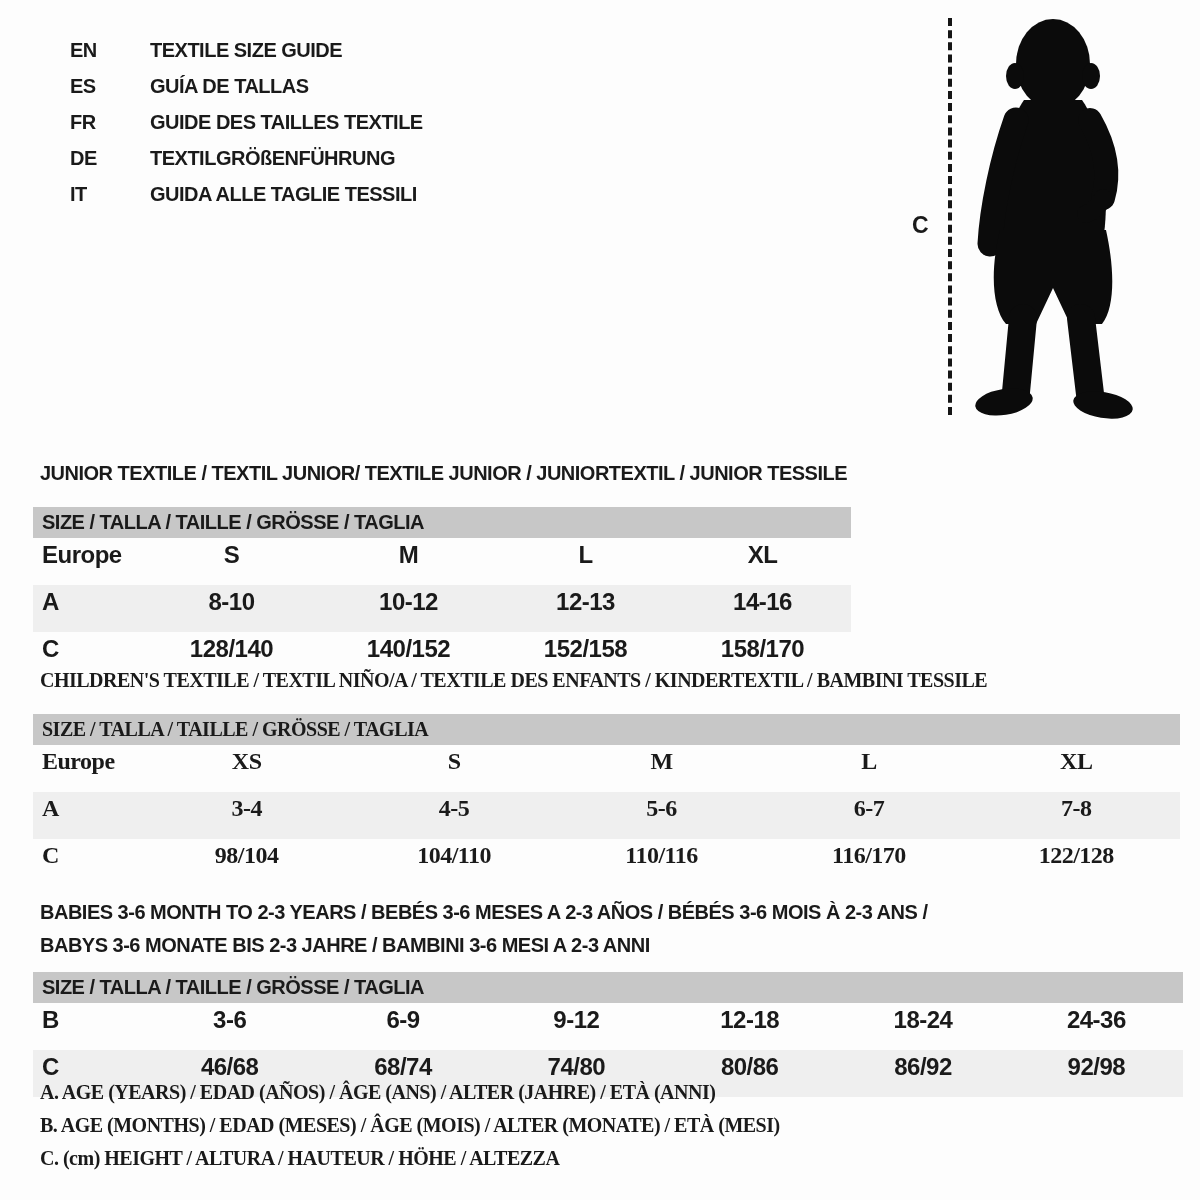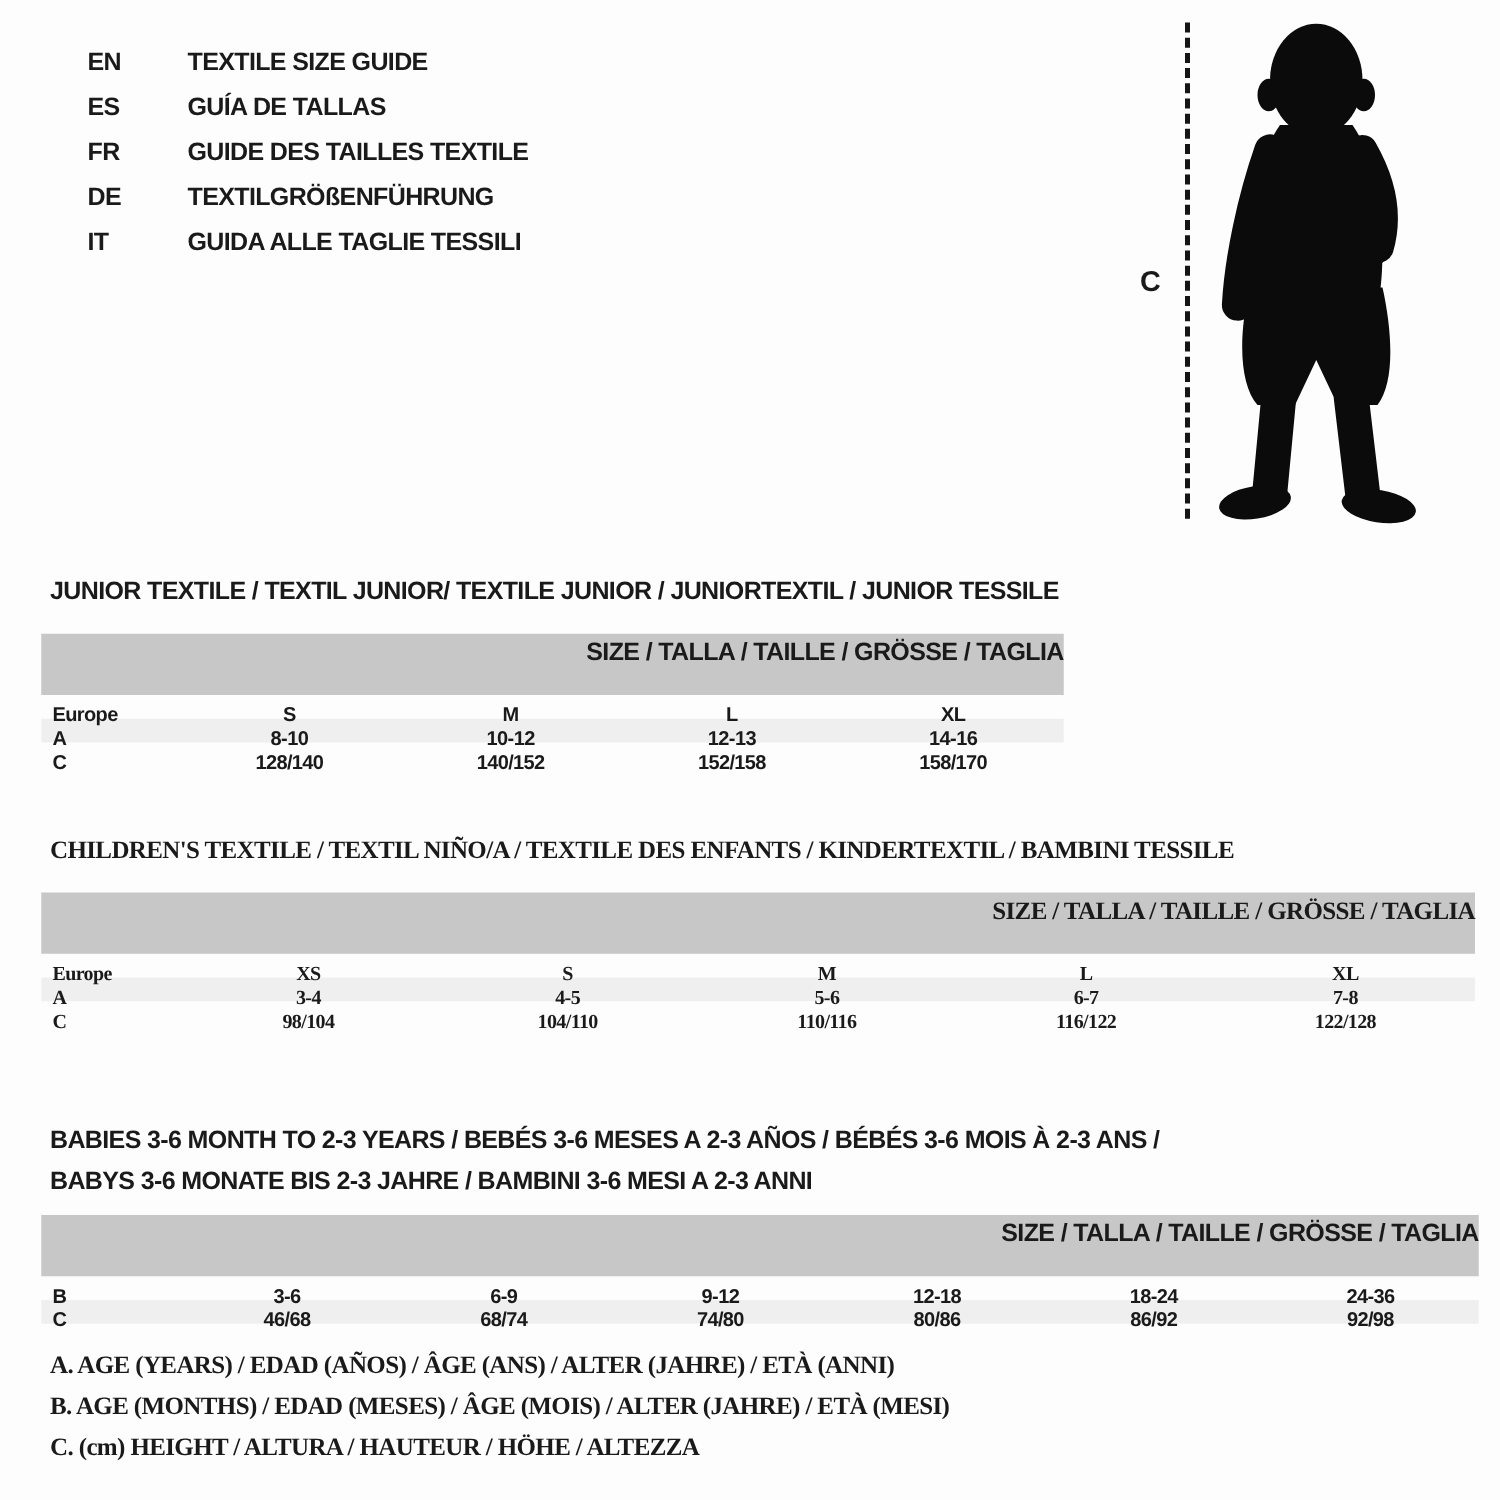--- a/index.html
+++ b/index.html
@@ -33,28 +33,27 @@
   .section{position:absolute;left:33px;}
   .sec-junior{top:436px;width:818px;}
   .sec-children{top:643px;width:1147px;font-family:Liberation Serif, serif;}
   .sec-babies{top:875px;width:1150px;}
 
   .sec-title{font-size:20px;line-height:24px;margin-left:7px;white-space:nowrap;margin-top:25px;}
   .sec-title + .sec-title{margin-top:9px;}
 
   .size-band{
     background:var(--band);
-    height:49px;line-height:31px;
+    height:31px;line-height:31px;
     padding-left:9px;font-size:20px;
     margin-top:22px;
-    text-align:right;
   }
   .sec-babies .size-band{margin-top:15px;}
 
-  .trow{display:grid;height:19px;line-height:33px;font-size:16px;}
+  .trow{display:grid;height:47px;line-height:33px;font-size:24px;}
   .cols-4{grid-template-columns:110px repeat(4,1fr);}
   .cols-5{grid-template-columns:110px repeat(5,1fr);}
   .cols-6{grid-template-columns:110px repeat(6,1fr);}
   .trow .rlabel{padding-left:9px;text-align:left;}
   .trow .rval{text-align:center;}
   .trow.stripe{background:var(--stripe);}
 
   
   .footnotes{position:absolute;left:40px;top:1076px;}
   .footnote{font-size:20px;line-height:33px;white-space:nowrap;font-family:Liberation Serif, serif;}
@@ -153,21 +152,21 @@
       <span class="rval">4-5</span>
       <span class="rval">5-6</span>
       <span class="rval">6-7</span>
       <span class="rval">7-8</span>
     </div>
     <div class="trow cols-5">
       <span class="rlabel">C</span>
       <span class="rval">98/104</span>
       <span class="rval">104/110</span>
       <span class="rval">110/116</span>
-      <span class="rval">116/122</span>
+      <span class="rval">116/170</span>
       <span class="rval">122/128</span>
     </div>
   </div>
 <div class="section sec-babies">
     <div class="sec-title">BABIES 3-6 MONTH TO 2-3 YEARS / BEBÉS 3-6 MESES A 2-3 AÑOS / BÉBÉS 3-6 MOIS À 2-3 ANS /</div>
     <div class="sec-title">BABYS 3-6 MONATE BIS 2-3 JAHRE / BAMBINI 3-6 MESI A 2-3 ANNI</div>
     <div class="size-band">SIZE / TALLA / TAILLE / GRÖSSE / TAGLIA</div>
     <div class="trow cols-6">
       <span class="rlabel">B</span>
       <span class="rval">3-6</span>
@@ -183,15 +182,15 @@
       <span class="rval">68/74</span>
       <span class="rval">74/80</span>
       <span class="rval">80/86</span>
       <span class="rval">86/92</span>
       <span class="rval">92/98</span>
     </div>
   </div>
 
 <div class="footnotes">
     <div class="footnote">A. AGE (YEARS) / EDAD (AÑOS) / ÂGE (ANS) / ALTER (JAHRE) / ETÀ (ANNI)</div>
-    <div class="footnote">B. AGE (MONTHS) / EDAD (MESES) / ÂGE (MOIS) / ALTER (JAHRE) / ETÀ (MESI)</div>
+    <div class="footnote">B. AGE (MONTHS) / EDAD (MESES) / ÂGE (MOIS) / ALTER (MONATE) / ETÀ (MESI)</div>
     <div class="footnote">C. (cm) HEIGHT / ALTURA / HAUTEUR / HÖHE / ALTEZZA</div>
   </div>
 
 </body></html>

